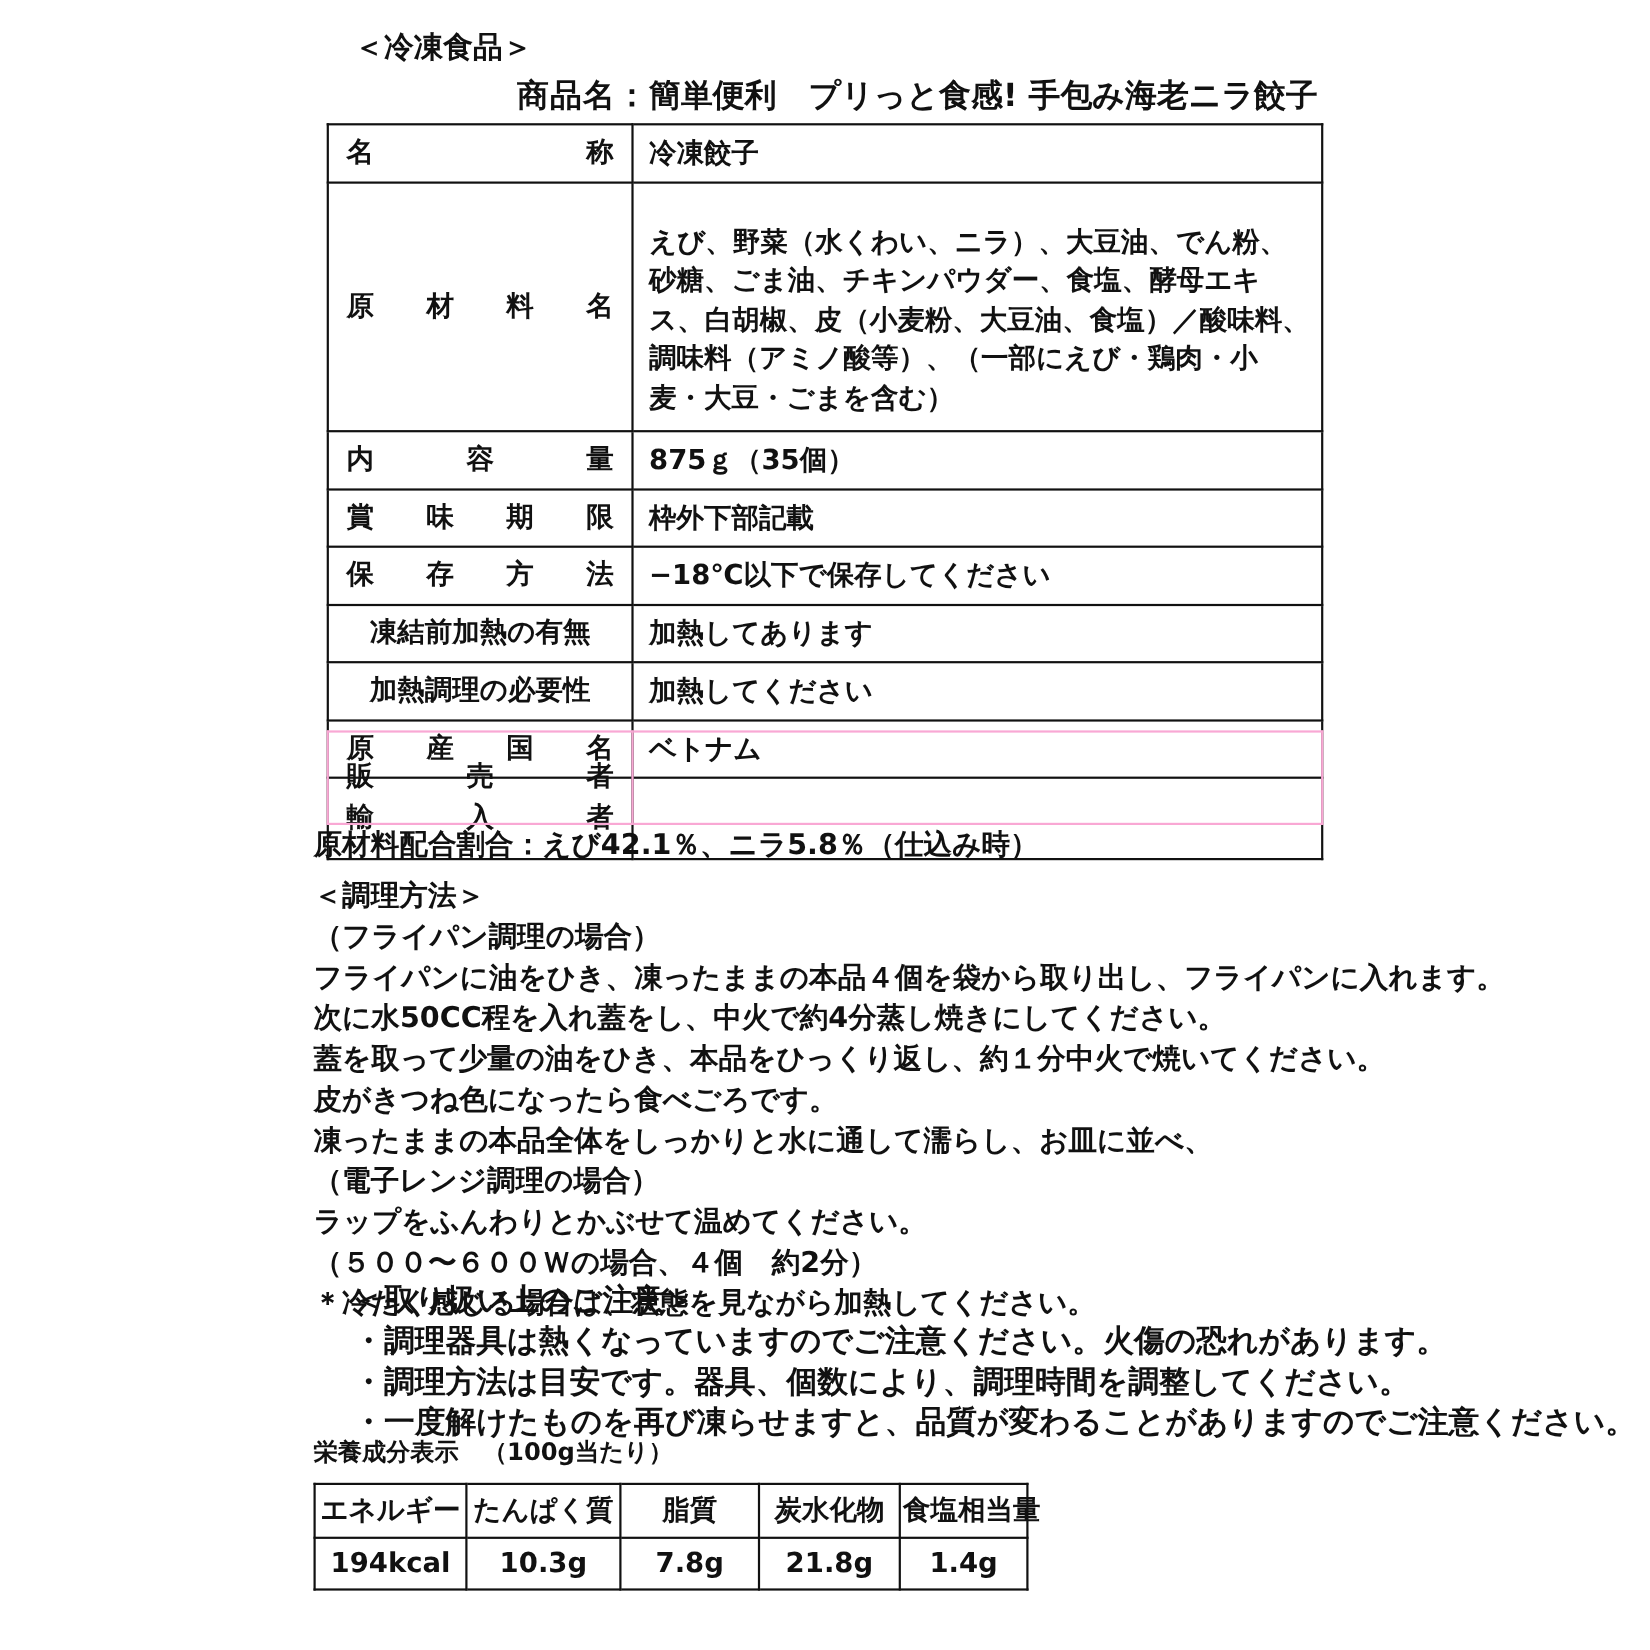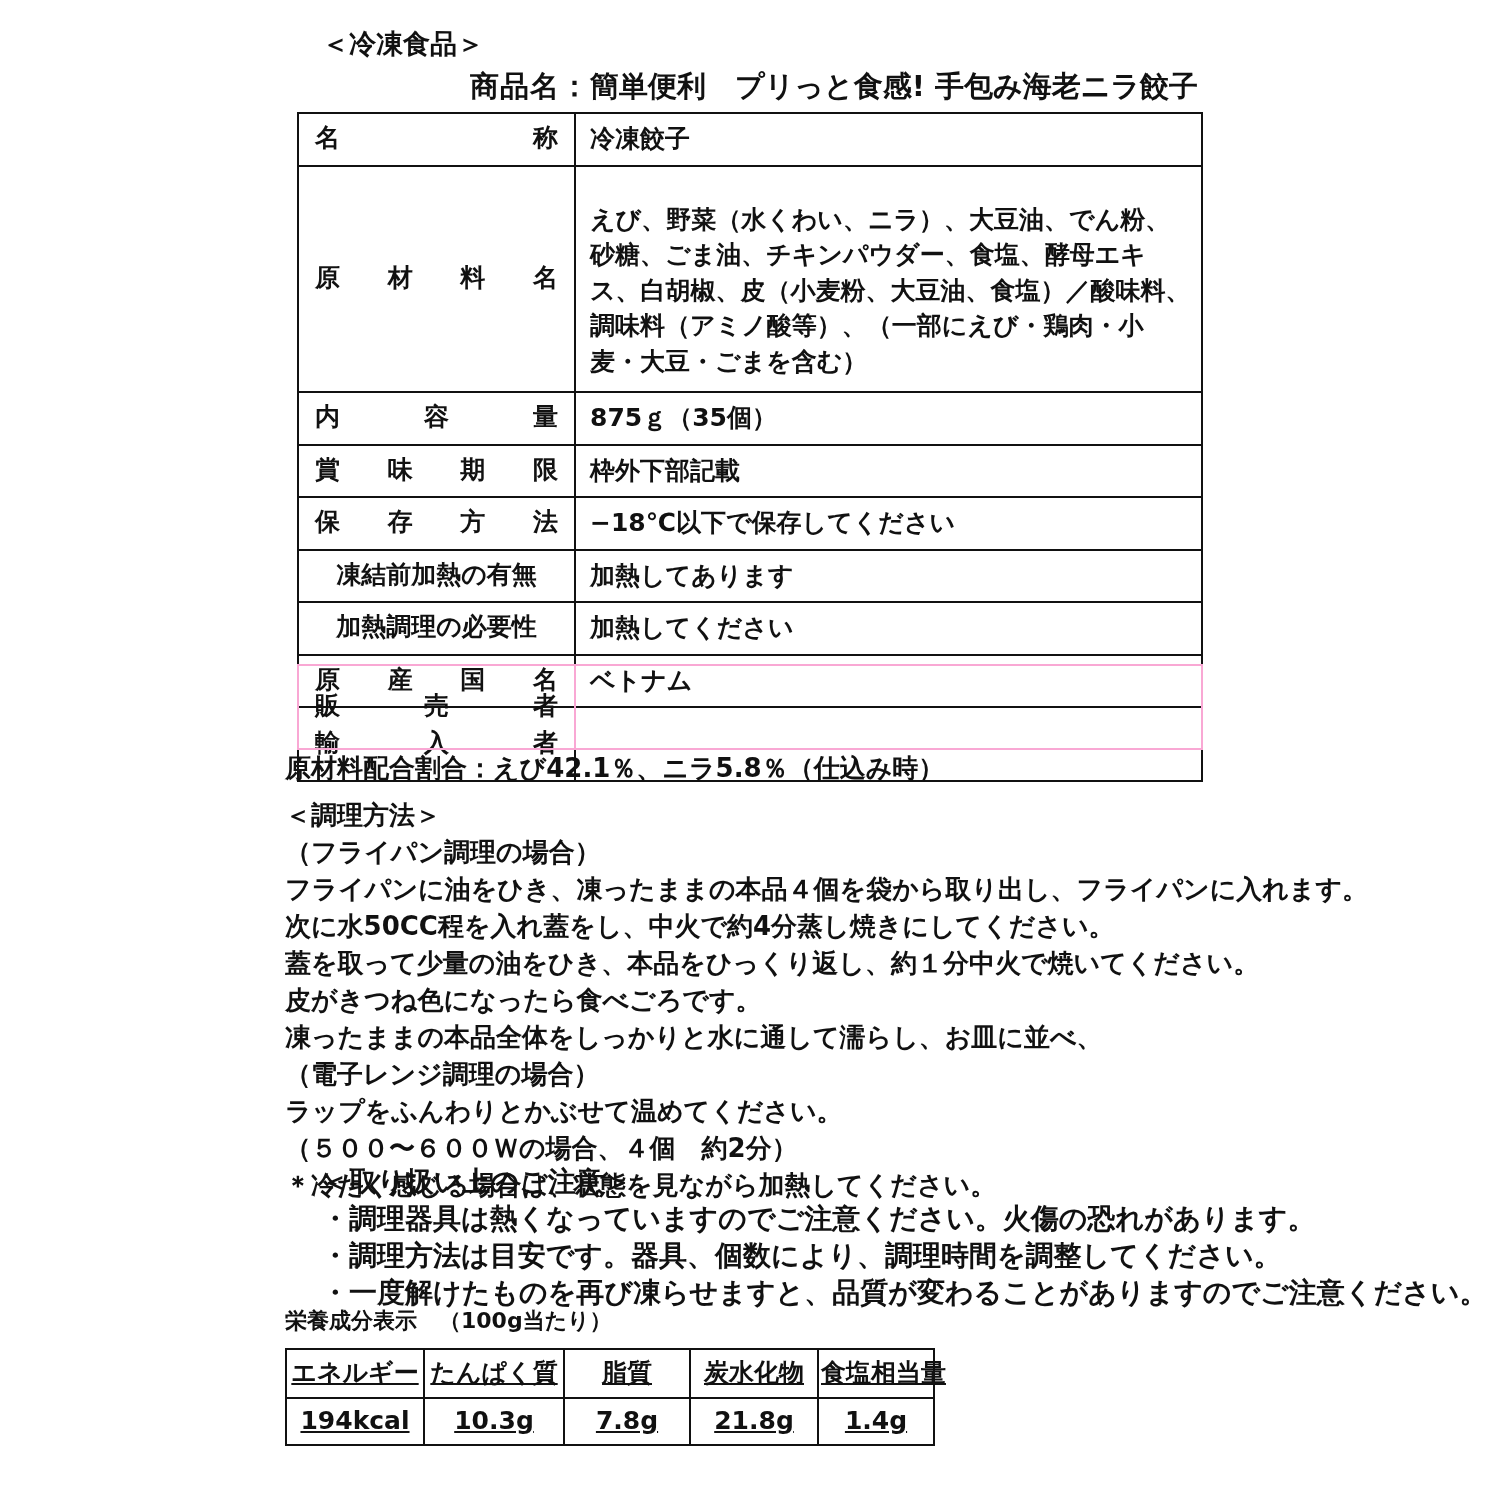--- a/index.html
+++ b/index.html
@@ -168,21 +168,20 @@
     table-layout: fixed;
     font-size: 25px;
     font-weight: 700;
   }
   .nutrition-table td {
     border: 2px solid #111;
     text-align: center;
     padding: 5px 2px 6px 2px;
     line-height: 1.2;
     white-space: nowrap;
-    text-decoration: underline;
   }
   .nutrition-table .nt-head td { height: 36px; }
   .nutrition-table .nt-body td { height: 34px; }
   .nutrition-table col.c0 { width: 138px; }
   .nutrition-table col.c1 { width: 140px; }
   .nutrition-table col.c2 { width: 126px; }
   .nutrition-table col.c3 { width: 128px; }
   .nutrition-table col.c4 { width: 116px; }
 
   .nutrition-footnote {

